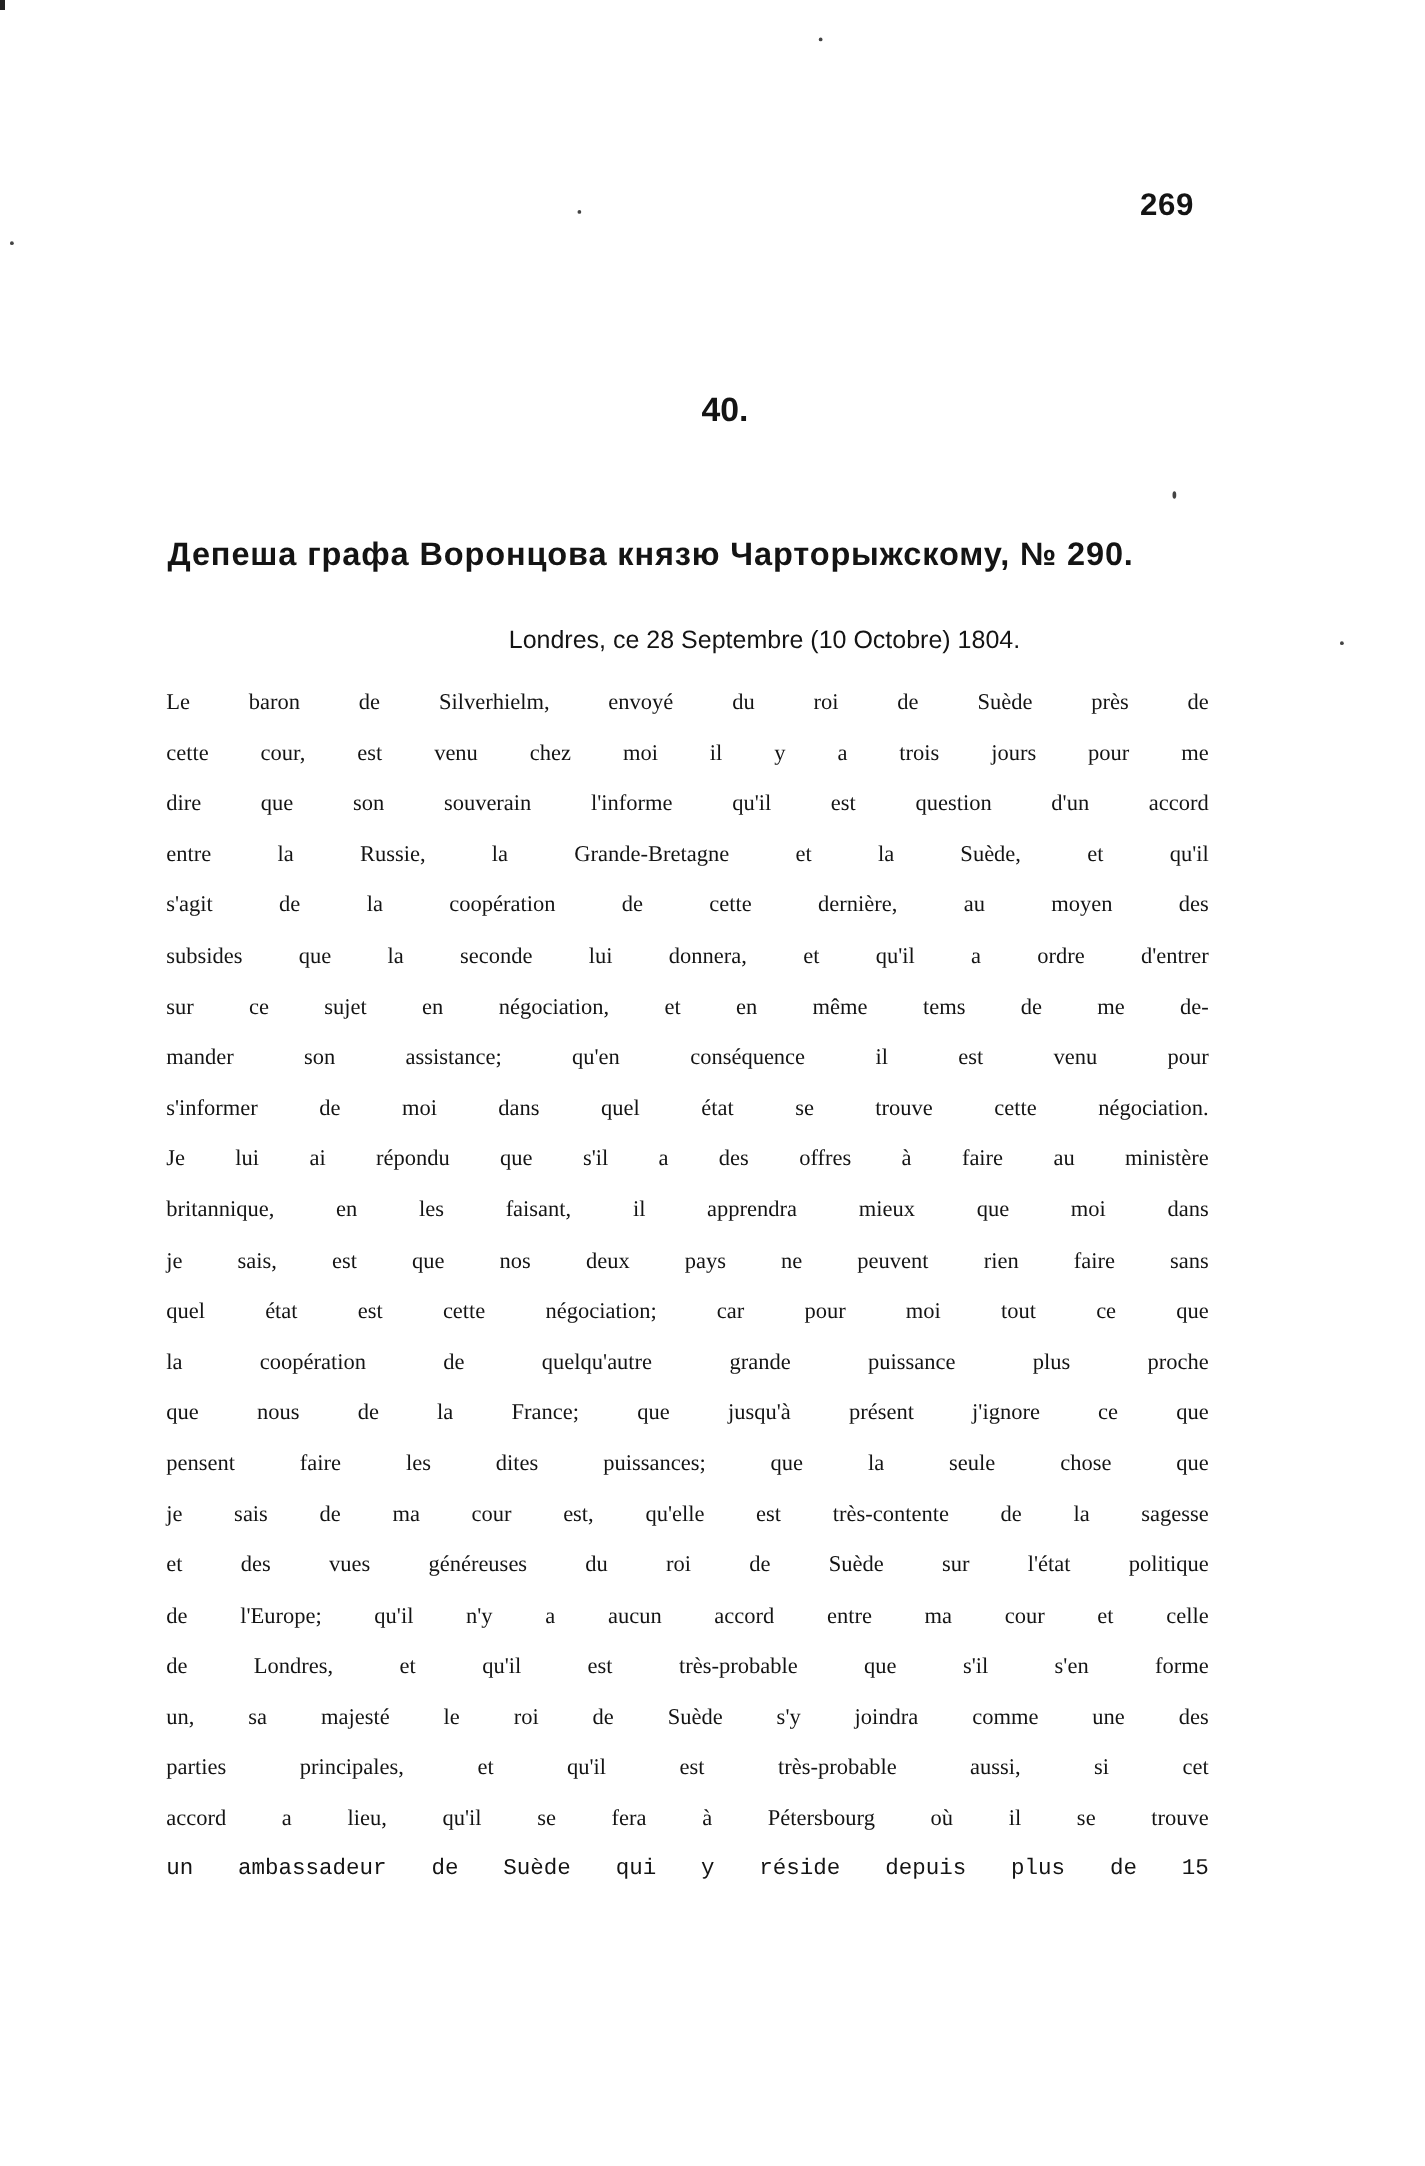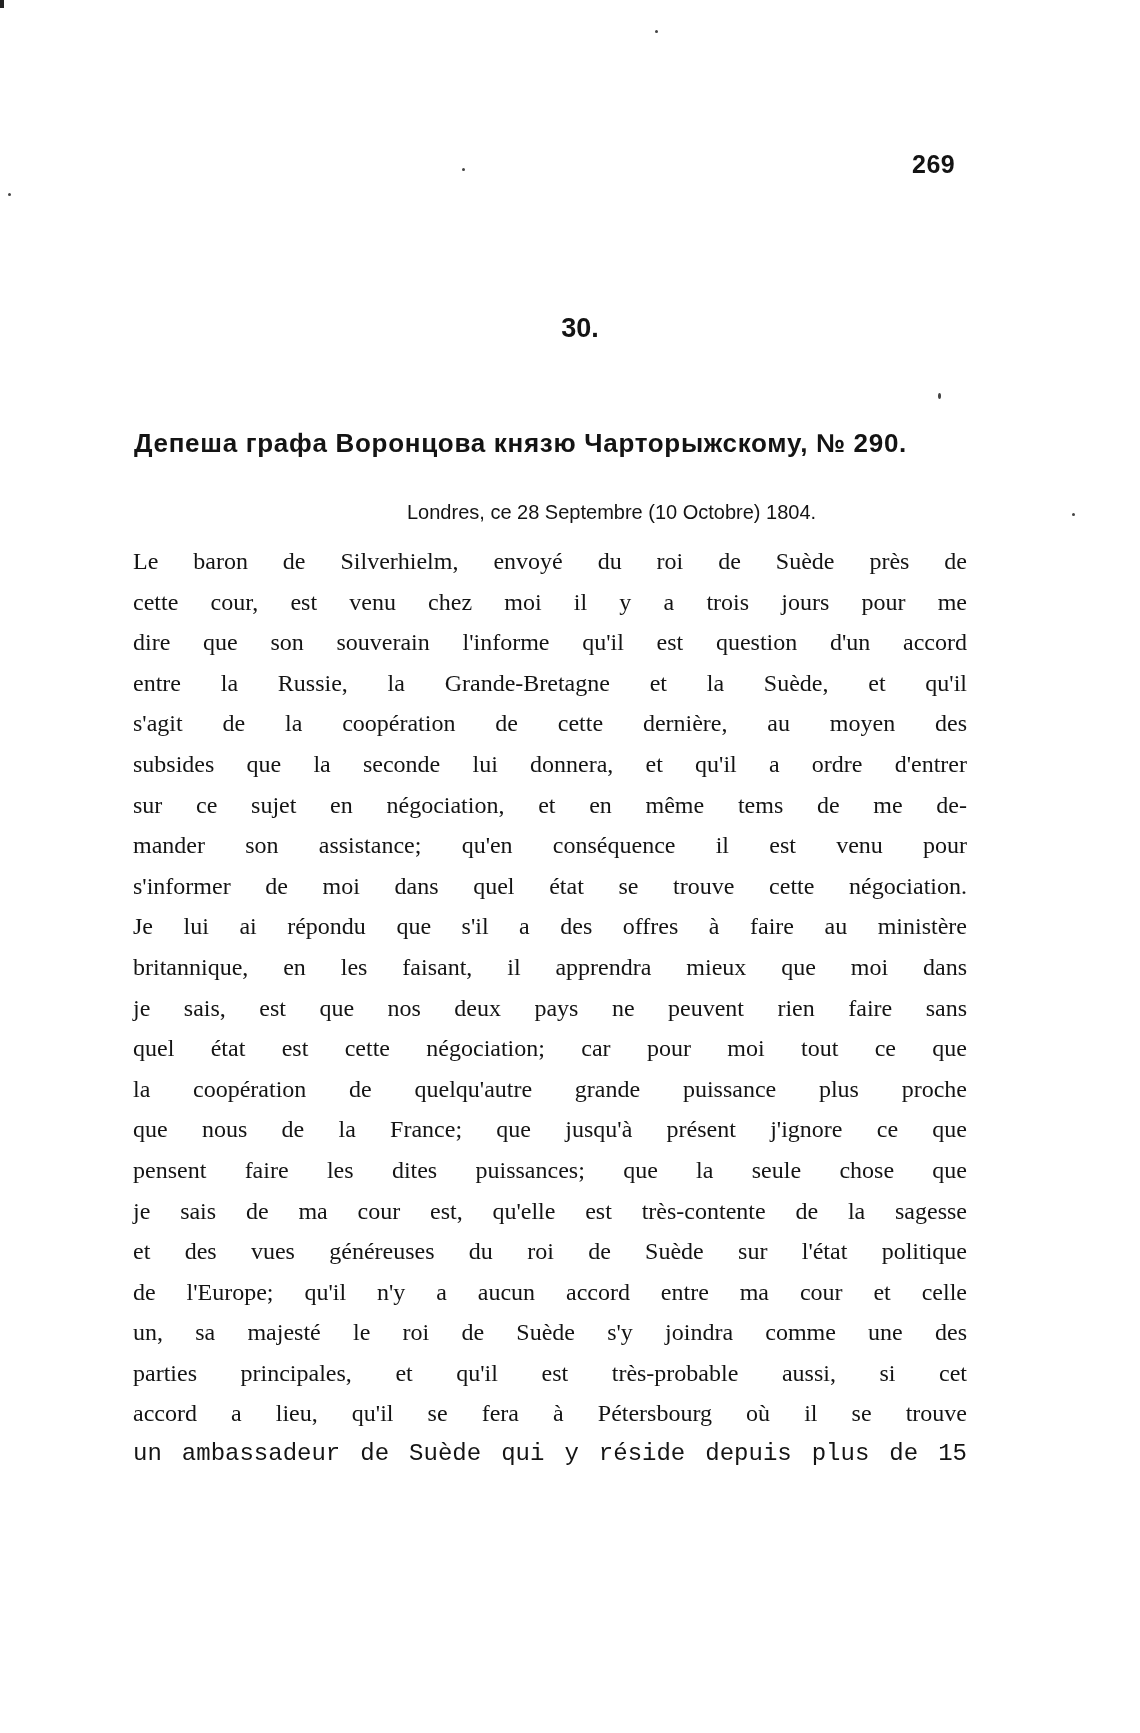--- a/index.html
+++ b/index.html
@@ -7,38 +7,38 @@
          font-family: "Liberation Serif", "DejaVu Serif", serif; color: #141414; }
   .page-number { position: absolute; top: 150px; left: 912px; font-size: 25px; font-weight: bold;
                  font-family: "Liberation Sans", "DejaVu Sans", sans-serif; letter-spacing: 0.5px; }
   .doc-number { position: absolute; top: 313px; left: 0; width: 1140px; text-align: center;
                 font-size: 27px; font-weight: bold; font-family: "Liberation Sans", "DejaVu Sans", sans-serif;
                 padding-left: 20px; box-sizing: border-box; }
   .heading { position: absolute; top: 428px; left: 134px; width: 780px; font-size: 26px; font-weight: bold;
              font-family: "Liberation Sans", "DejaVu Sans", sans-serif; letter-spacing: 0.7px; white-space: nowrap; }
   .dateline { position: absolute; top: 501px; left: 407px; font-size: 20px;
               font-family: "Liberation Sans", "DejaVu Sans", sans-serif; white-space: nowrap; }
-  .body-text { position: absolute; top: 541px; left: 133px; width: 834px; font-size: 24px; line-height: 40.6px; }
+  .body-text { position: absolute; top: 541px; left: 133px; width: 834px; font-size: 18px; line-height: 40.6px; }
   .line { display: block; white-space: nowrap; text-align: justify; text-align-last: justify; height: 40.6px; }
   .line.last { text-align-last: justify; font-family: Liberation Mono, monospace; }
   .corner-mark { position: absolute; top: 0; left: 0; width: 4px; height: 8px; background: #222; }
   .speck { position: absolute; background: #444; border-radius: 50%; }
 </style>
 </head>
 <body>
 
 <div class="corner-mark"></div>
 <div class="speck" style="top:30px;left:655px;width:3px;height:3px;"></div>
 <div class="speck" style="top:168px;left:462px;width:3px;height:3px;"></div>
 <div class="speck" style="top:193px;left:8px;width:3px;height:3px;"></div>
 <div class="speck" style="top:393px;left:938px;width:3px;height:6px;"></div>
 <div class="speck" style="top:513px;left:1072px;width:3px;height:3px;"></div>
 
 <div class="page-number">269</div>
-<div class="doc-number">30.</div>
+<div class="doc-number">40.</div>
 <div class="heading">Депеша графа Воронцова князю Чарторыжскому, № 290.</div>
 <div class="dateline">Londres, ce 28 Septembre (10 Octobre) 1804.</div>
 
 <div class="body-text">
   <span class="line">Le baron de Silverhielm, envoyé du roi de Suède près de</span>
   <span class="line">cette cour, est venu chez moi il y a trois jours pour me</span>
   <span class="line">dire que son souverain l'informe qu'il est question d'un accord</span>
   <span class="line">entre la Russie, la Grande-Bretagne et la Suède, et qu'il</span>
   <span class="line">s'agit de la coopération de cette dernière, au moyen des</span>
   <span class="line">subsides que la seconde lui donnera, et qu'il a ordre d'entrer</span>
@@ -48,17 +48,18 @@
   <span class="line">Je lui ai répondu que s'il a des offres à faire au ministère</span>
   <span class="line">britannique, en les faisant, il apprendra mieux que moi dans</span>
   <span class="line">je sais, est que nos deux pays ne peuvent rien faire sans</span>
   <span class="line">quel état est cette négociation; car pour moi tout ce que</span>
   <span class="line">la coopération de quelqu'autre grande puissance plus proche</span>
   <span class="line">que nous de la France; que jusqu'à présent j'ignore ce que</span>
   <span class="line">pensent faire les dites puissances; que la seule chose que</span>
   <span class="line">je sais de ma cour est, qu'elle est très-contente de la sagesse</span>
   <span class="line">et des vues généreuses du roi de Suède sur l'état politique</span>
   <span class="line">de l'Europe; qu'il n'y a aucun accord entre ma cour et celle</span>
+  <span class="line">de Londres, et qu'il est très-probable que s'il s'en forme</span>
   <span class="line">un, sa majesté le roi de Suède s'y joindra comme une des</span>
   <span class="line">parties principales, et qu'il est très-probable aussi, si cet</span>
   <span class="line">accord a lieu, qu'il se fera à Pétersbourg où il se trouve</span>
   <span class="line last">un ambassadeur de Suède qui y réside depuis plus de 15</span>
 </div>
 
 </body></html>

